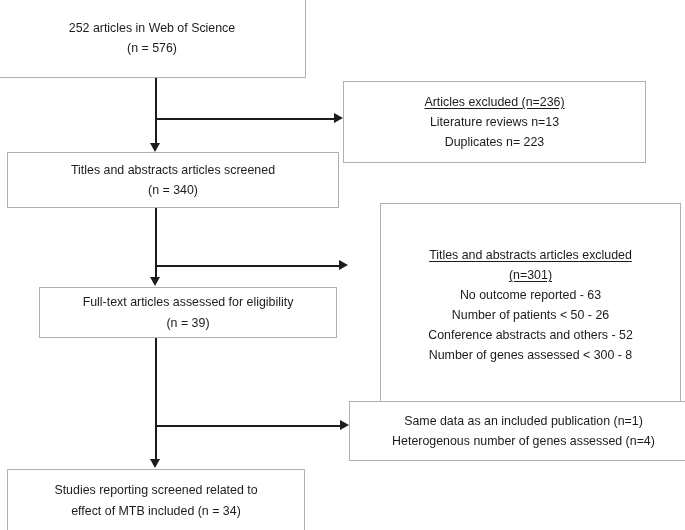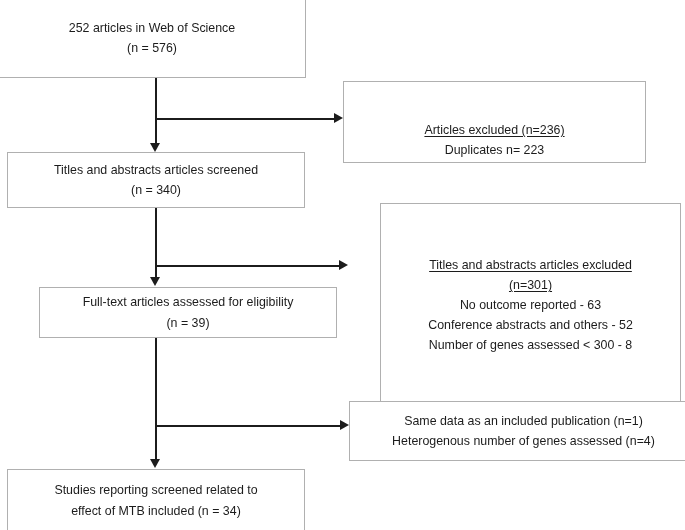--- a/index.html
+++ b/index.html
@@ -28,26 +28,26 @@
     color: #1c1c1c;
     font-size: 12.4px;
     line-height: 1.62;
     padding: 2px 6px;
   }
   .node .line { display: block; white-space: nowrap; }
   .node .line.underline { text-decoration: underline; text-underline-offset: 2px; }
 
   
   #box-identification { left: -2px;  top: -2px;  width: 308px; height: 80px; }
-  #box-screened      { left: 7px;   top: 152px; width: 298px; height: 56px; }
+  #box-screened      { left: 7px;   top: 152px; width: 332px; height: 56px; }
   #box-eligibility   { left: 7px;   top: 287px; width: 298px; height: 51px; margin-left: 32px; }
   #box-included      { left: 7px;   top: 469px; width: 298px; height: 63px; }
 
   
-  #box-excluded-1 { left: 343px; top: 81px;  width: 303px; height: 82px; justify-content: flex-end; }
+  #box-excluded-1 { left: 343px; top: 81px;  width: 303px; height: 82px; }
   #box-excluded-2 { left: 348px; top: 203px; width: 301px; height: 204px; margin-left: 32px; }
   #box-excluded-3 { left: 349px; top: 401px; width: 349px; height: 60px; }
 
   
   .vline {
     position: absolute;
     width: 1.6px;
     background: #1c1c1c;
   }
   .hline {
@@ -90,27 +90,29 @@
     <span class="line">(n = 39)</span>
   </div>
 
   <div class="node" id="box-included">
     <span class="line">Studies reporting screened related to</span>
     <span class="line">effect of MTB included (n = 34)</span>
   </div>
 
   <div class="node" id="box-excluded-1">
     <span class="line underline">Articles excluded (n=236)</span>
+    <span class="line">Literature reviews  n=13</span>
     <span class="line">Duplicates  n= 223</span>
   </div>
 
   <div class="node" id="box-excluded-2">
     <span class="line underline">Titles and abstracts articles excluded</span>
     <span class="line underline">(n=301)</span>
     <span class="line">No outcome reported - 63</span>
+    <span class="line">Number of patients &lt; 50 - 26</span>
     <span class="line">Conference abstracts and others - 52</span>
     <span class="line">Number of genes assessed &lt; 300 - 8</span>
   </div>
 
   <div class="node" id="box-excluded-3">
     <span class="line">Same data as an included publication (n=1)</span>
     <span class="line">Heterogenous number of genes assessed (n=4)</span>
   </div>
 
   <div class="vline" style="left:155px; top:78px; height:66px;"></div>

